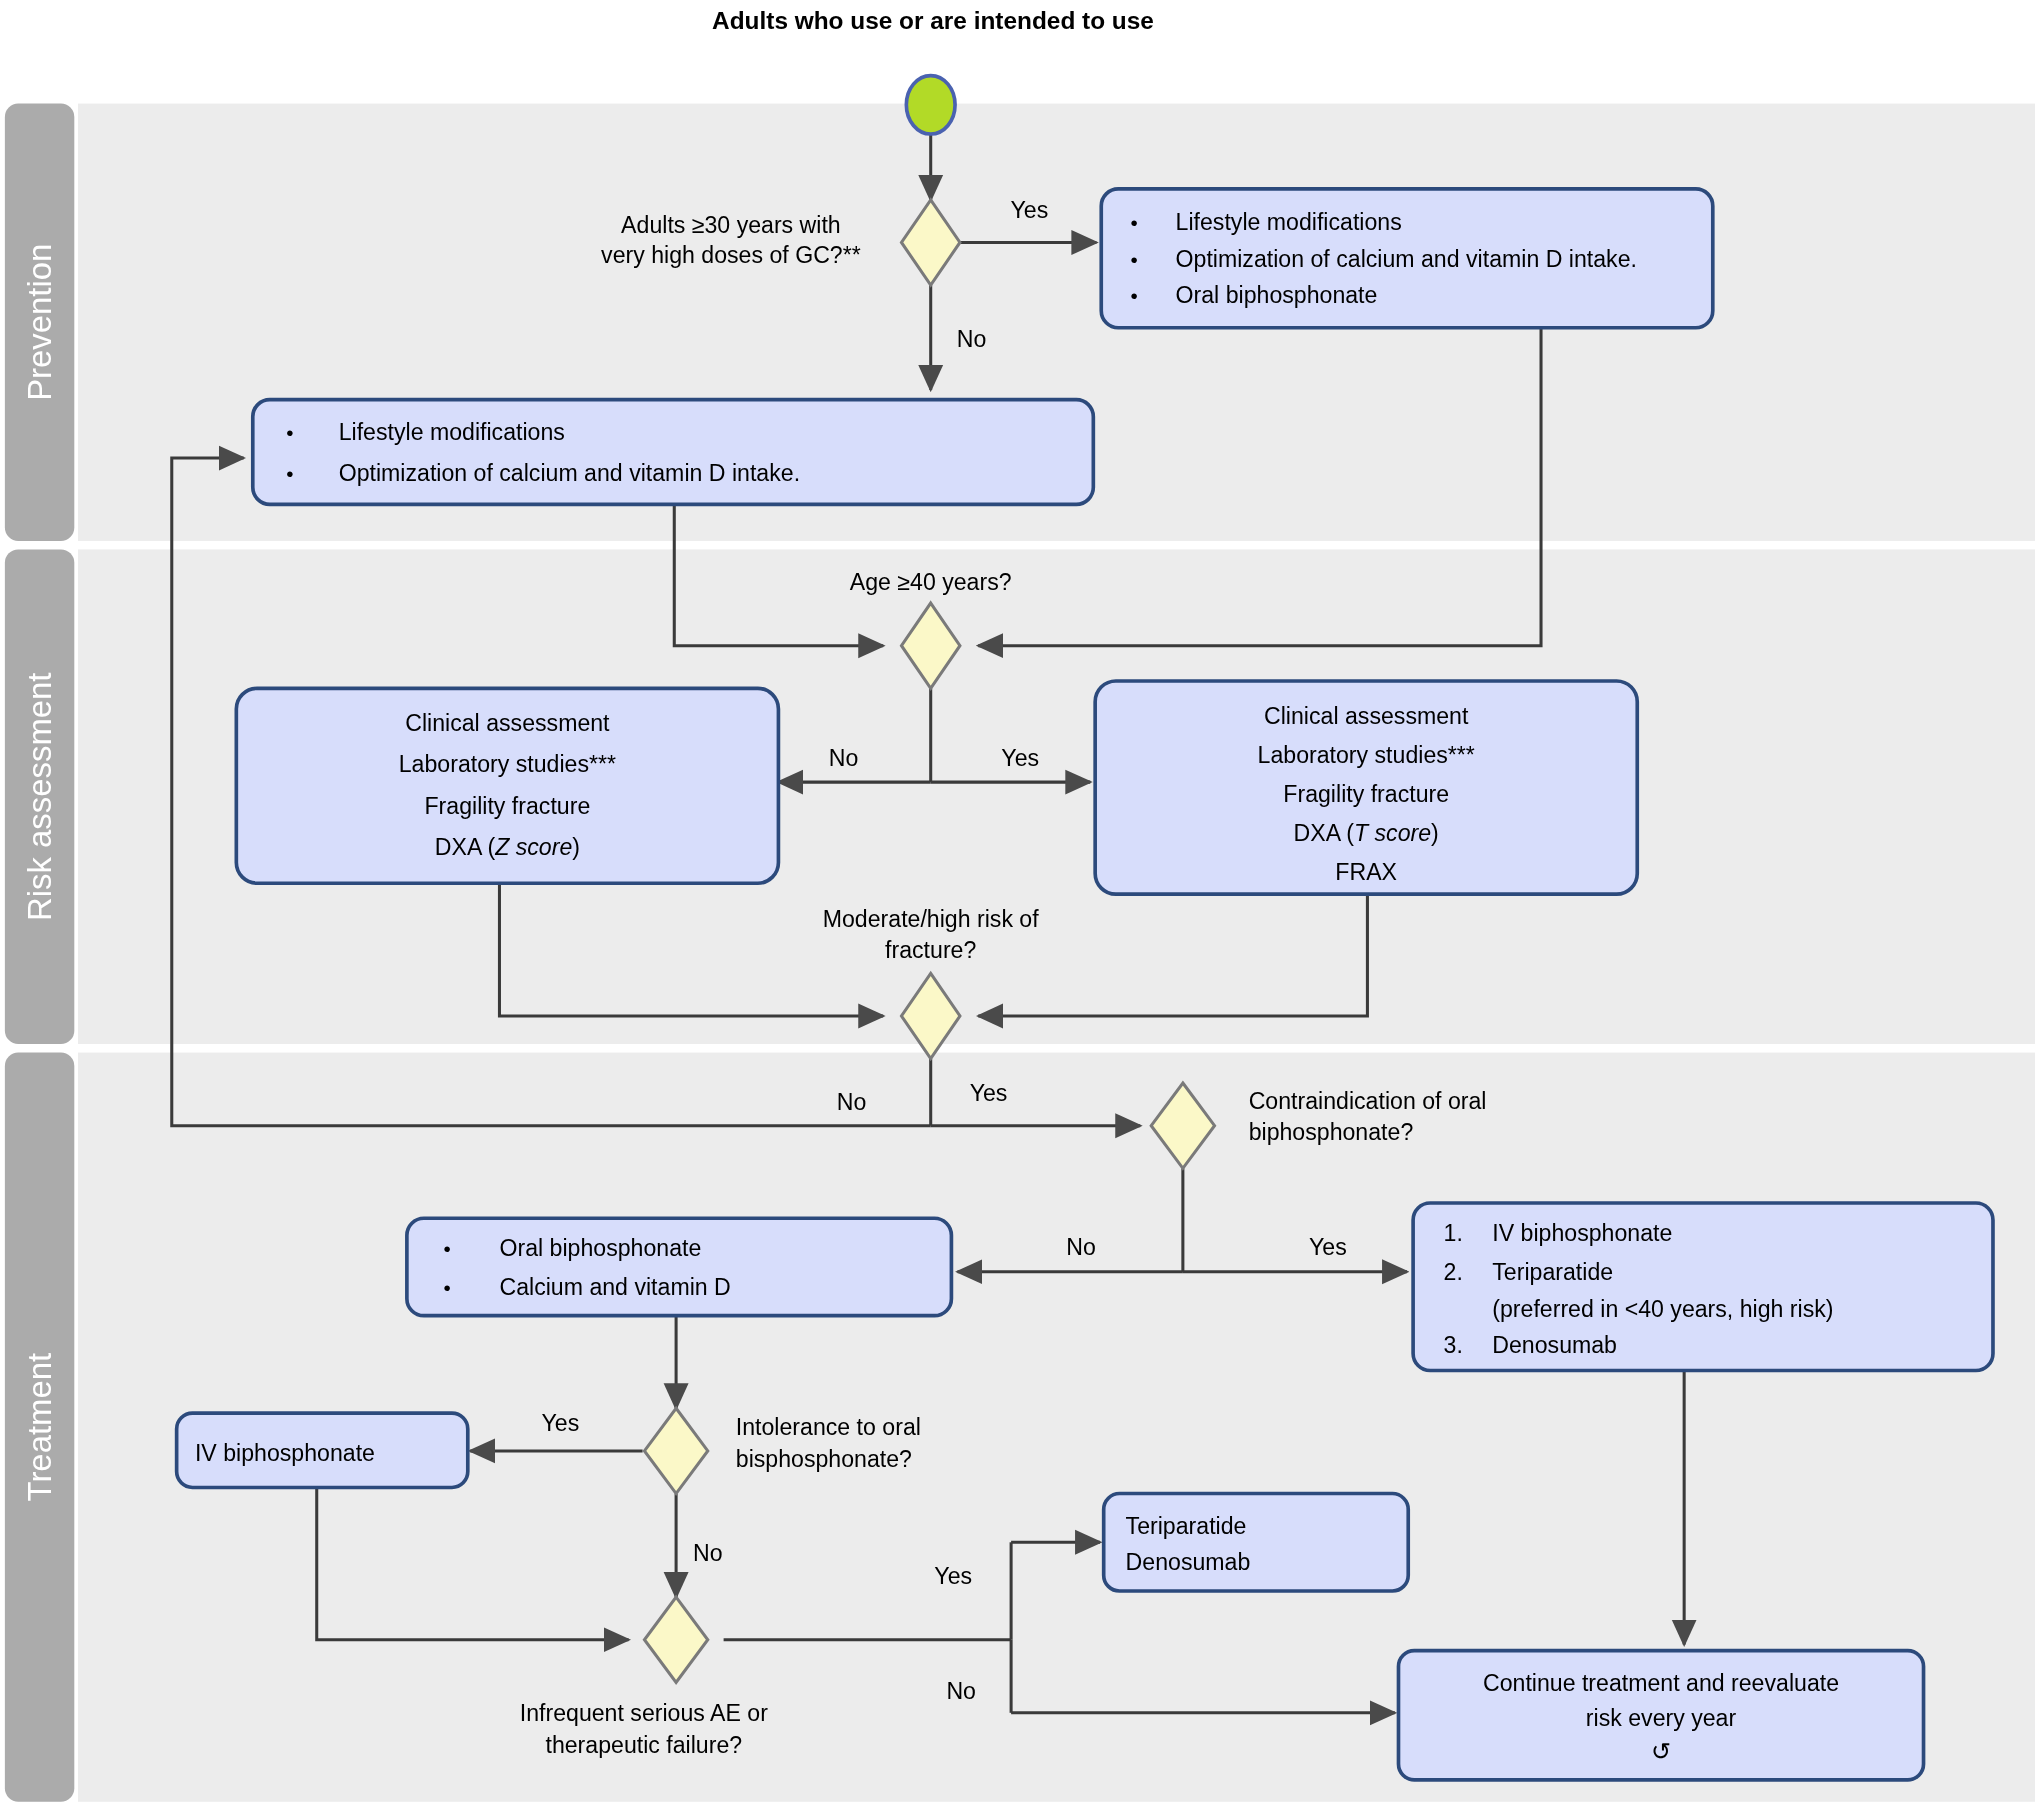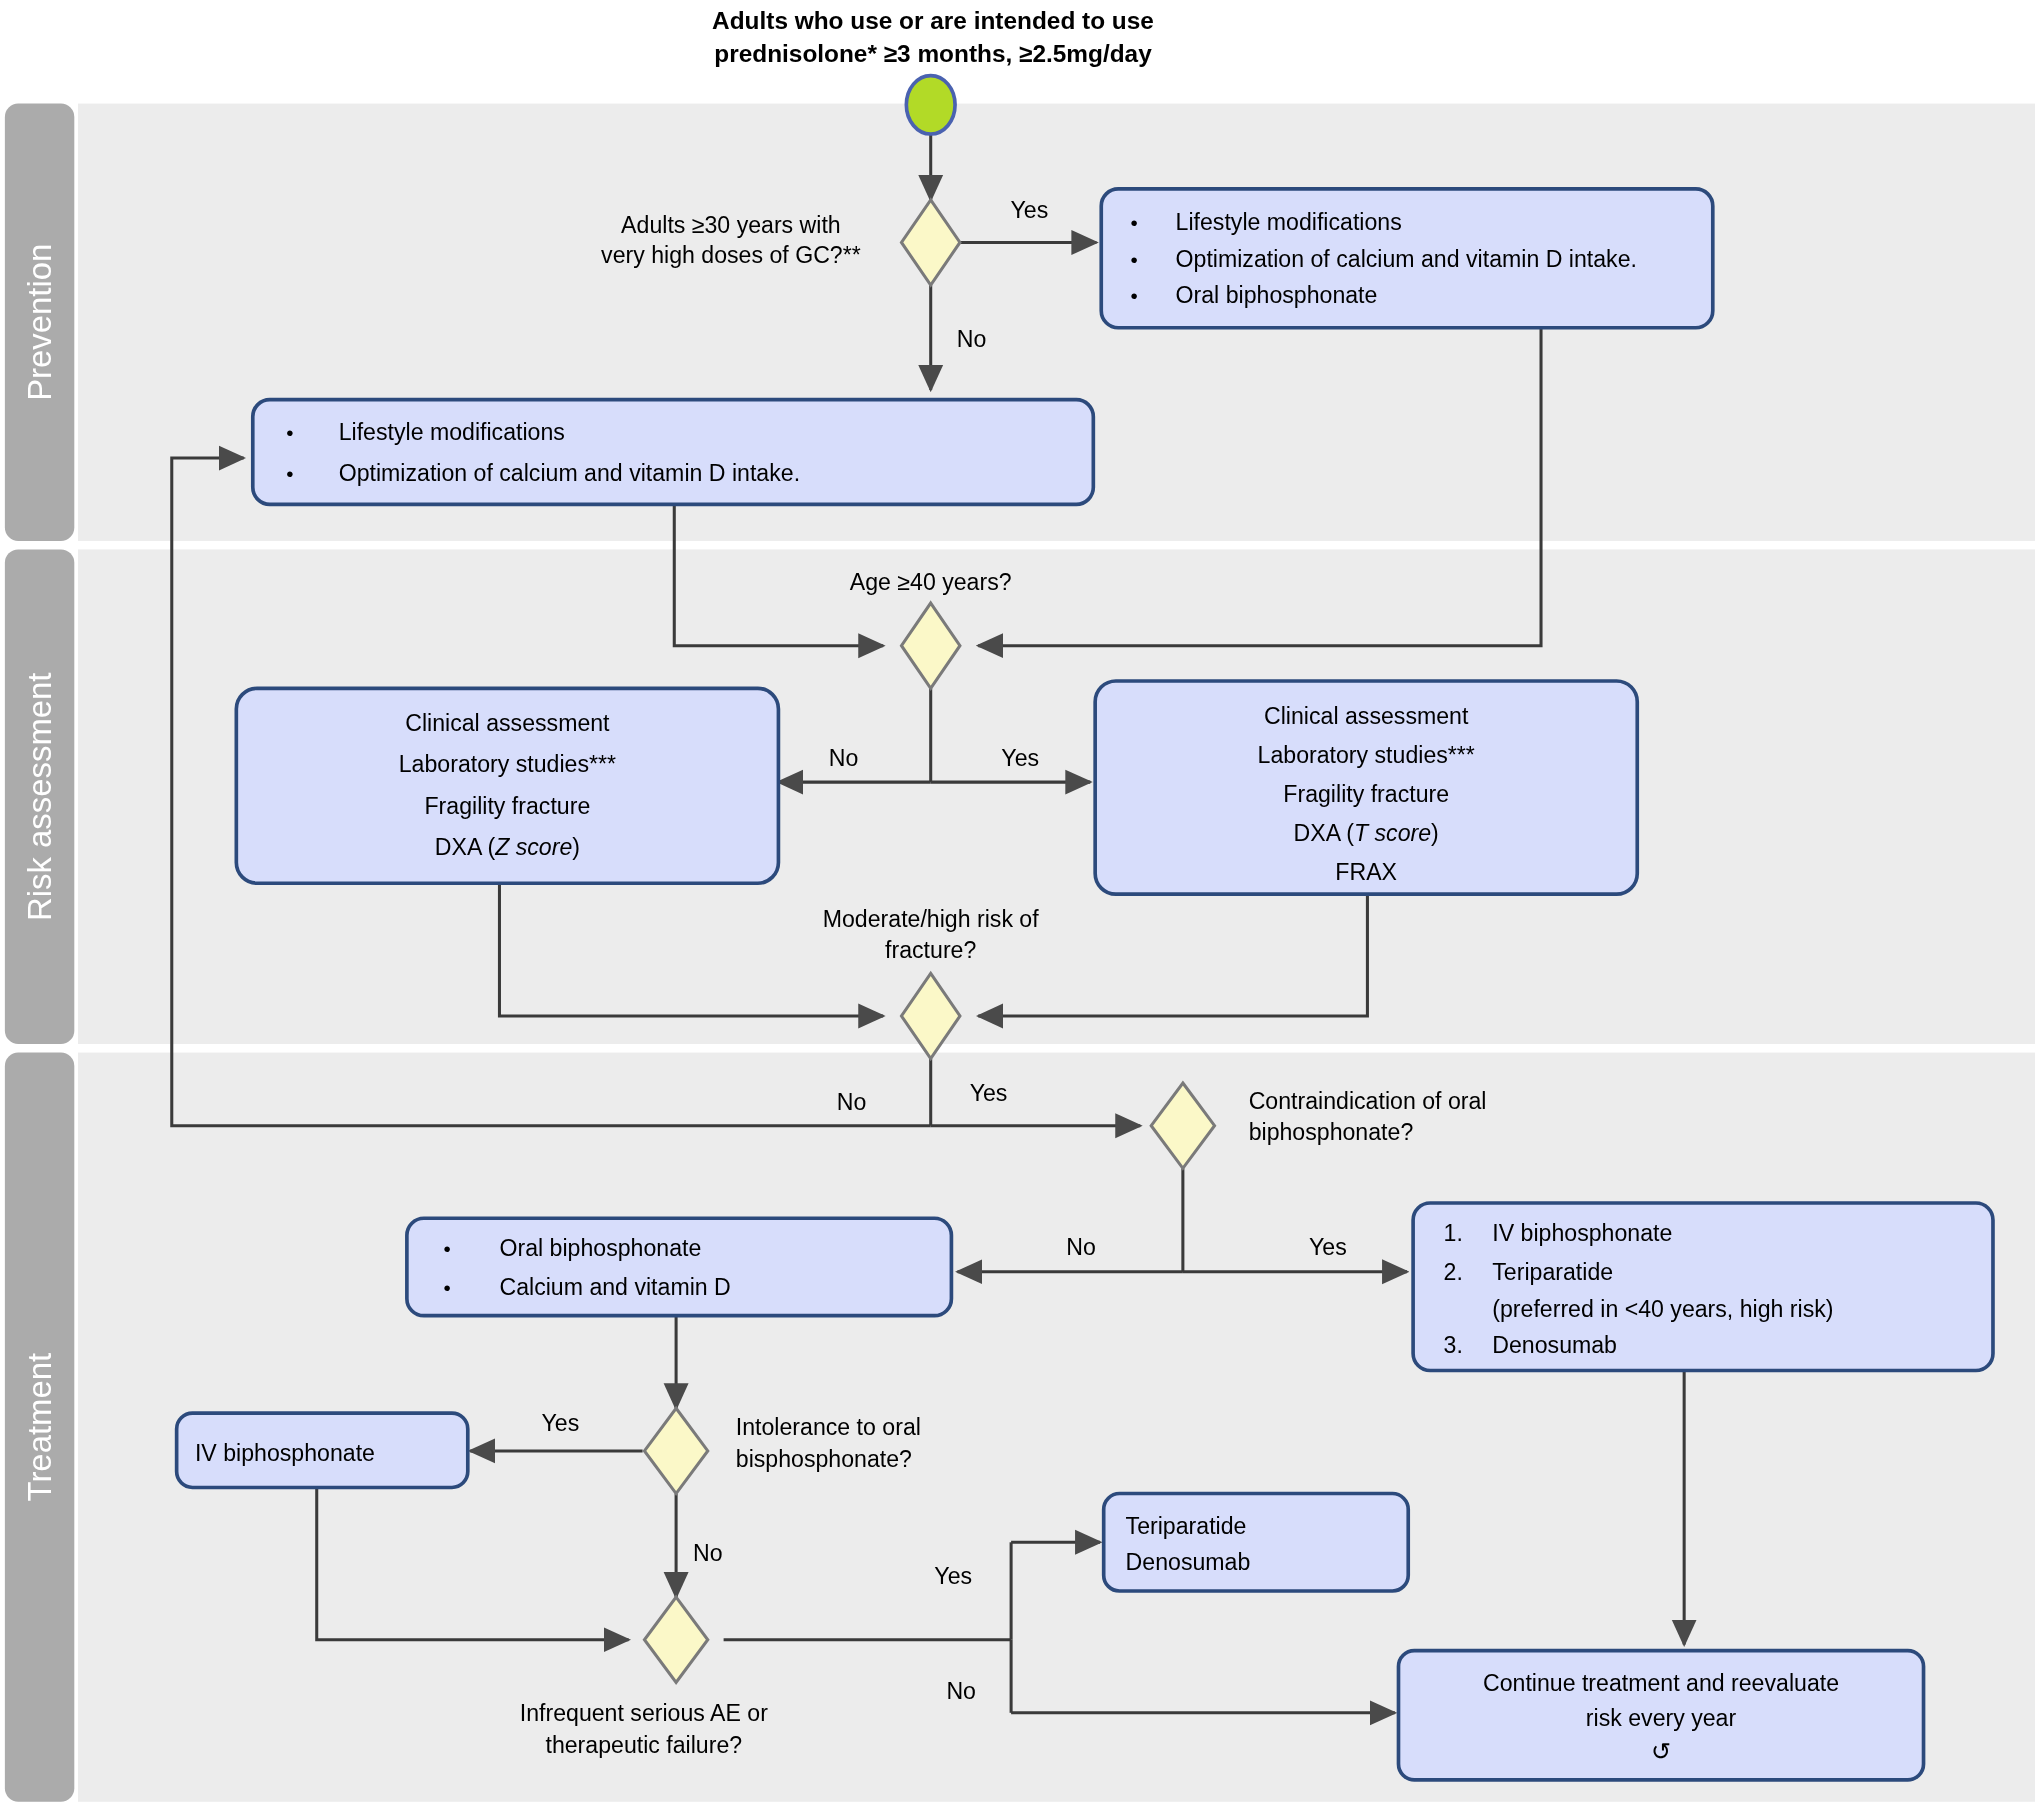--- a/index.html
+++ b/index.html
@@ -32,21 +32,20 @@
   .bul{font-size:34px;fill:#000;}
   .recyc{font-size:40px;fill:#000;font-family:"DejaVu Sans",sans-serif;text-anchor:middle;}
 </style>
 </head>
 <body>
 
 <div id="page">
 
   <div id="title">
     <span>Adults who use or are intended to use</span>
-    <span class="l2">prednisolone* ≥3 months, ≥2.5mg/day</span>
   </div>
 
   <svg id="flow" viewBox="0 0 3341 2960">
     <defs>
       <marker id="ah" markerWidth="9" markerHeight="9" refX="8.2" refY="4.5" orient="auto" markerUnits="strokeWidth">
         <path d="M0,0.4 L9,4.5 L0,8.6 z" class="arrhead"></path>
       </marker>
     </defs>
 
     <g>

